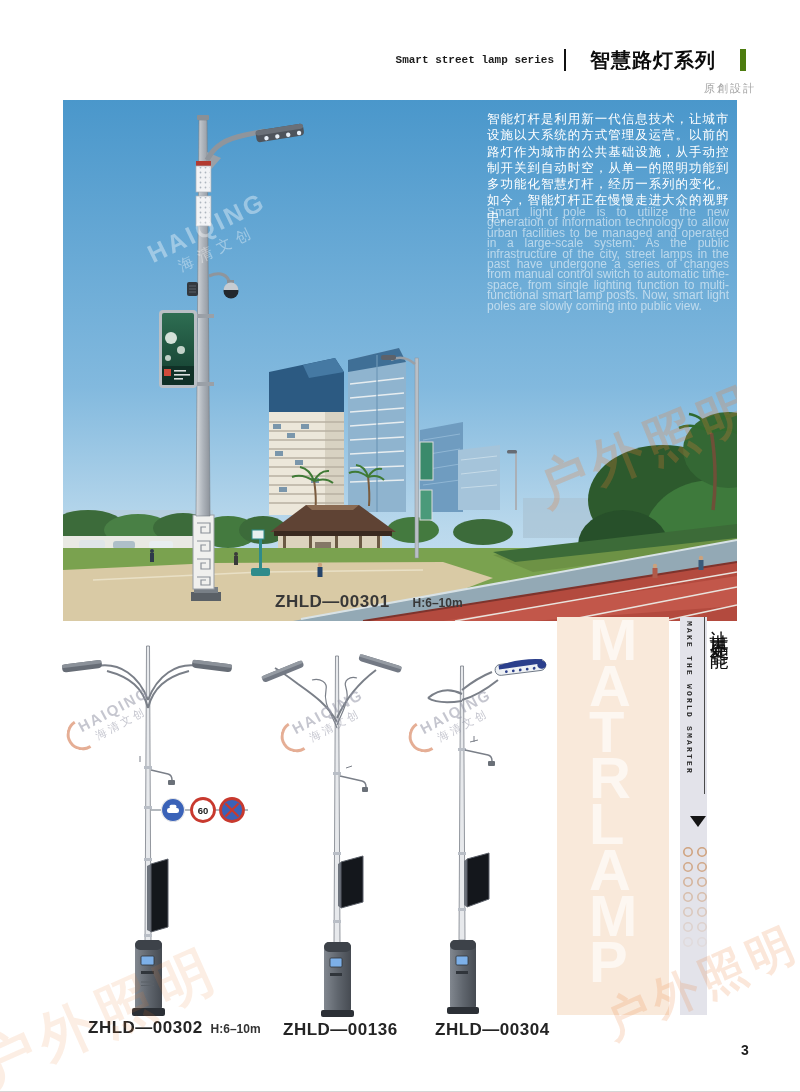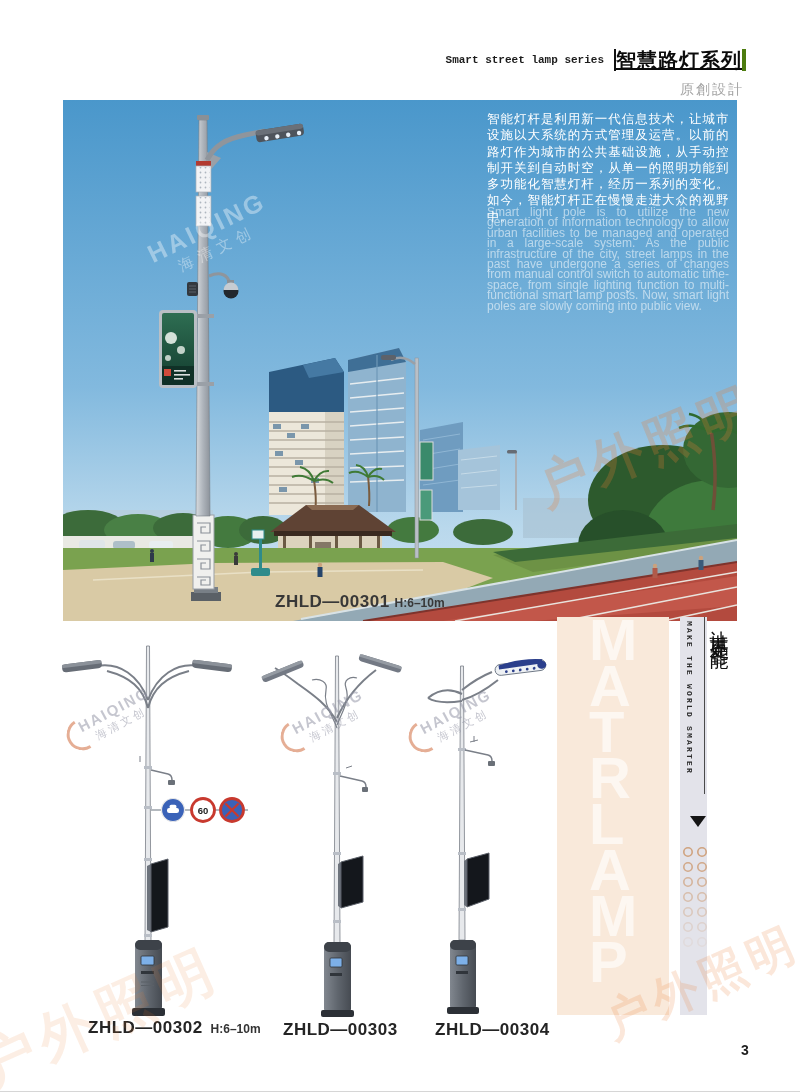--- a/index.html
+++ b/index.html
@@ -3,27 +3,27 @@
 <meta charset="utf-8">
 <style>
   html,body{margin:0;padding:0;}
   body{
     width:800px;height:1092px;position:relative;background:#ffffff;
     font-family:"Liberation Sans", sans-serif;overflow:hidden;
   }
   
   .hdr{position:absolute;top:49px;right:54px;display:flex;align-items:center;gap:10px;}
   .hdr-en{font-family:"Liberation Mono", monospace;font-size:11px;font-weight:700;color:#1c1c1c;letter-spacing:0px;}
-  .hdr-cn{font-size:20px;font-weight:700;color:#0c0c0c;border-left:2px solid #111;border-right:4px solid #4d7c0f;padding:0 0;line-height:22px;letter-spacing:1px;text-decoration:underline;}
-  .hdr-tag{position:absolute;top:81px;right:56px;font-size:14px;color:#a3a3a3;letter-spacing:2px;}
+  .hdr-cn{font-size:20px;font-weight:700;color:#0c0c0c;border-left:2px solid #111;border-right:6px solid #4d7c0f;padding:0 24px;line-height:22px;letter-spacing:1px;}
+  .hdr-tag{position:absolute;top:81px;right:44px;font-size:11px;color:#a3a3a3;letter-spacing:2px;}
   
   .photo{position:absolute;left:63px;top:100px;width:674px;height:521px;overflow:hidden;}
   .intro-cn{position:absolute;left:424px;top:11px;width:242px;color:#ffffff;font-size:12.5px;line-height:16.3px;text-align:justify;letter-spacing:0.5px;}
   .intro-en{position:absolute;left:424px;top:107px;width:242px;color:rgba(255,255,255,0.55);font-size:12px;line-height:10.4px;text-align:justify;}
-  .photo-label{position:absolute;left:212px;top:492px;display:flex;align-items:baseline;gap:5px;color:#383838;}
+  .photo-label{position:absolute;left:212px;top:492px;display:flex;align-items:baseline;gap:23px;color:#383838;}
   .photo-label .m{font-size:17px;font-weight:600;letter-spacing:0.5px;}
   .photo-label .h{font-size:12px;font-weight:600;}
   .wm-photo{position:absolute;left:84px;top:112px;transform:rotate(-26deg);color:rgba(255,255,255,0.38);text-align:center;pointer-events:none;}
   .wm-photo .en{display:block;font-size:25px;font-weight:700;letter-spacing:3px;}
   .wm-photo .cn{display:block;font-size:15px;letter-spacing:6px;}
   .wm-orange-photo{position:absolute;left:468px;top:312px;transform:rotate(-22deg);font-size:52px;font-weight:700;letter-spacing:6px;color:rgba(232,124,50,0.25);white-space:nowrap;pointer-events:none;}
   
   .drawings-svg{position:absolute;left:40px;top:630px;}
   .dlabel{position:absolute;display:flex;align-items:baseline;gap:8px;color:#242424;}
   .dlabel .m{font-size:17px;font-weight:600;letter-spacing:0.5px;}
@@ -510,21 +510,21 @@
     <span class="arc"></span>
     <span class="en">HAIQING</span>
     <span class="cn">海清文创</span>
   </div>
 
 <div class="dlabel dl1">
   <span class="m">ZHLD—00302</span>
   <span class="h">H:6–10m</span>
 </div>
 <div class="dlabel dl2">
-  <span class="m">ZHLD—00303</span>
+  <span class="m">ZHLD—00136</span>
   <span class="h"></span>
 </div>
 <div class="dlabel dl3">
   <span class="m">ZHLD—00304</span>
   <span class="h"></span>
 </div>
 
 <div class="panel">
   <div class="panel-big">SMATR LAMP</div>
 </div>

